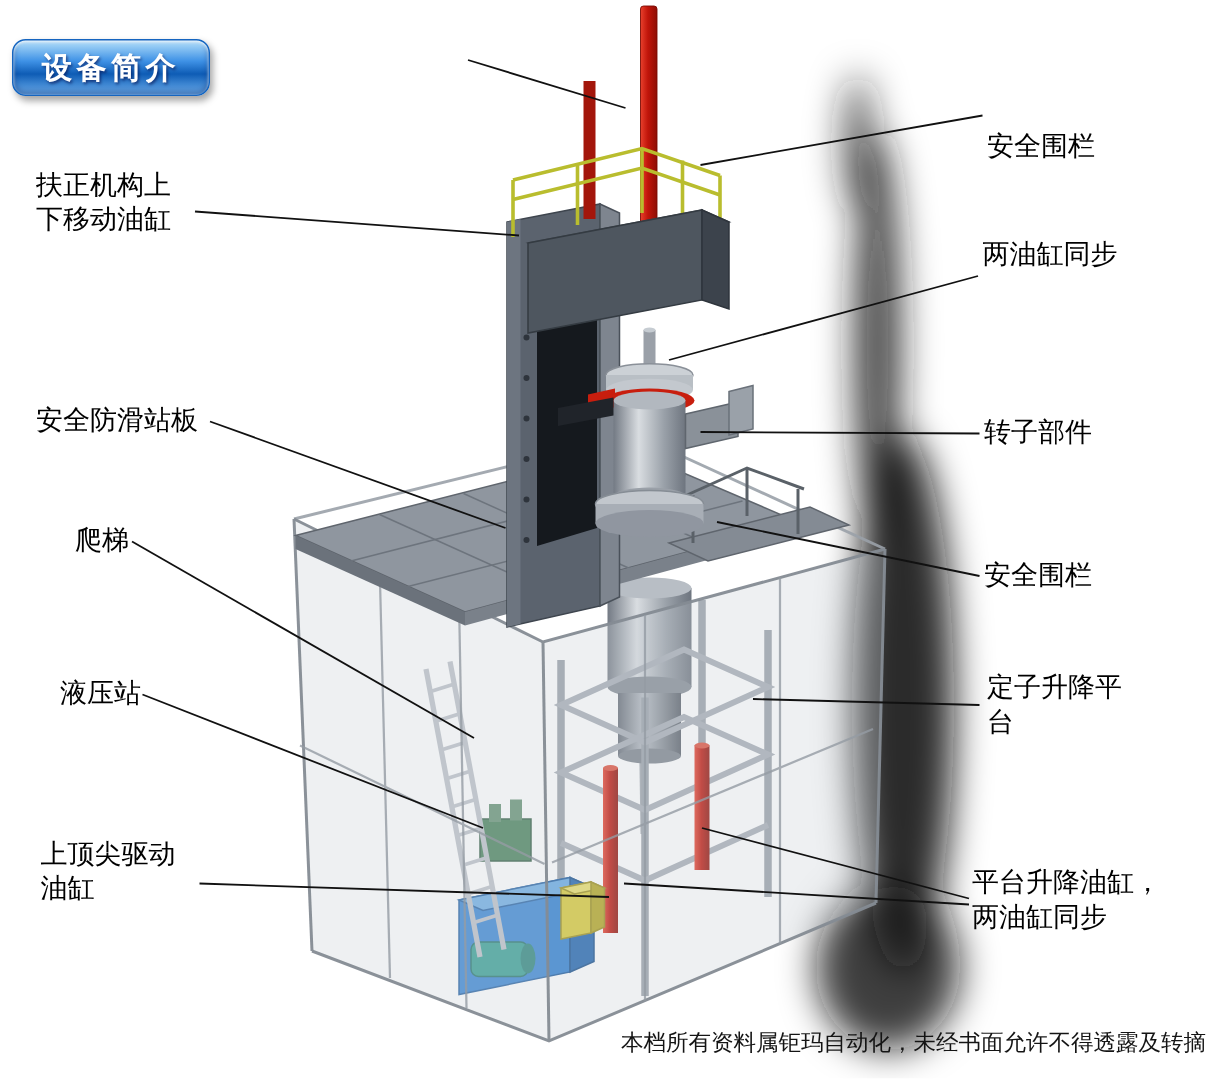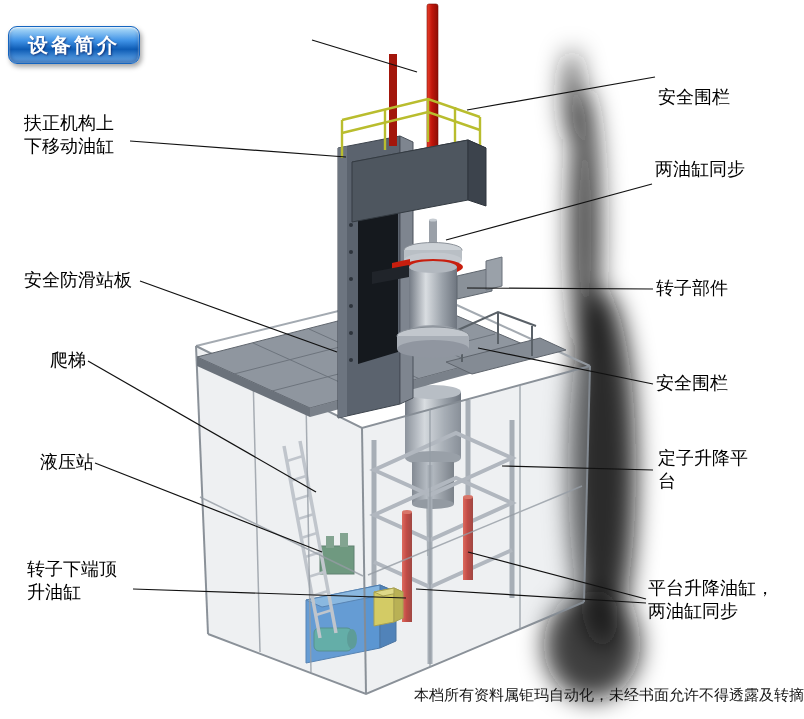--- a/index.html
+++ b/index.html
@@ -261,17 +261,17 @@
 
   <div class="callout co-1 nowrap">安全围栏</div>
   <div class="callout co-2">扶正机构上下移动油缸</div>
   <div class="callout co-3">两油缸同步</div>
   <div class="callout co-4 nowrap">安全防滑站板</div>
   <div class="callout co-5 nowrap">转子部件</div>
   <div class="callout co-6 nowrap">爬梯</div>
   <div class="callout co-7 nowrap">安全围栏</div>
   <div class="callout co-8 nowrap">液压站</div>
   <div class="callout co-9">定子升降平台</div>
-  <div class="callout co-10">转子下端顶升油缸</div>
+  <div class="callout co-10">上顶尖驱动油缸</div>
   <div class="callout co-11">平台升降油缸，两油缸同步</div>
 
   <div class="footer">本档所有资料属钜玛自动化，未经书面允许不得透露及转摘</div>
 </div>
 
 </body></html>

